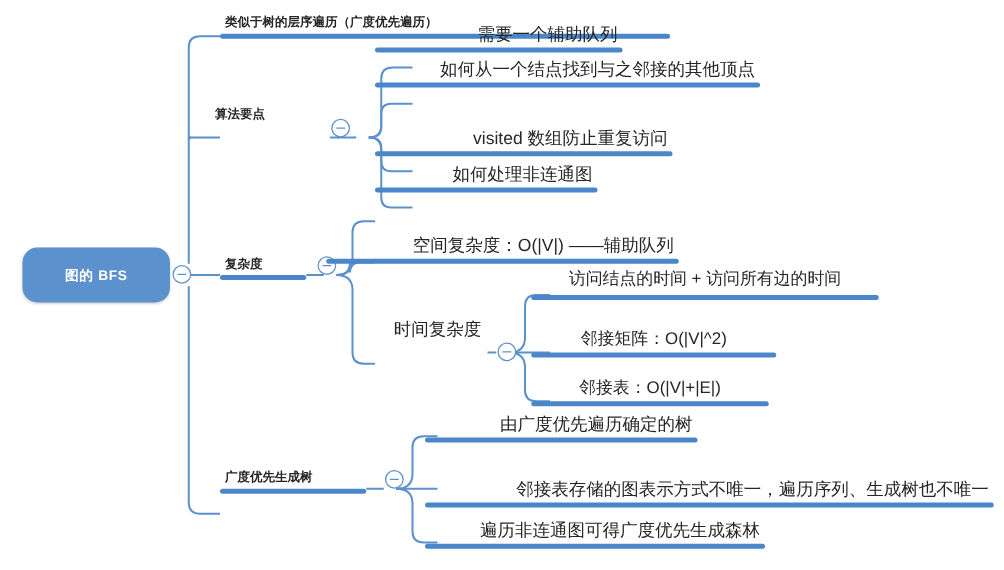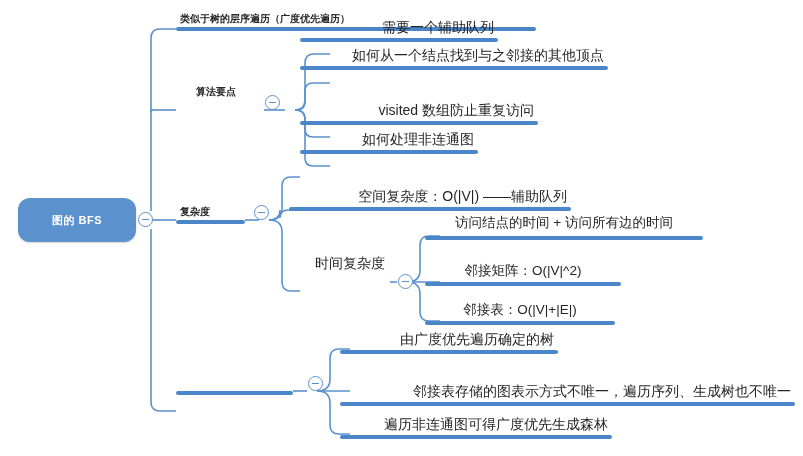--- a/index.html
+++ b/index.html
@@ -107,21 +107,21 @@
   <div class="root-node" style="left:18px;top:198px;width:118px;height:44px;">
     <span>图的 BFS</span>
   </div>
   <div class="toggle" style="left:138px;top:212px;"></div>
 
   <div class="node lvl1" style="left:176px;top:4px;width:360px;height:27px;">
     <div class="label">类似于树的层序遍历（广度优先遍历）</div>
     <div class="bar"></div>
   </div>
 
-  <div class="node lvl1" style="left:192px;top:87px;width:88px;height:27px;gap:14px;">
+  <div class="node lvl1" style="left:168px;top:87px;width:88px;height:27px;gap:14px;">
     <div class="label">算法要点</div>
     <div class="bar"></div>
   </div>
   <div class="toggle" style="left:265px;top:95px;"></div>
 
   <div class="node lvl2" style="left:300px;top:16px;width:198px;height:26px;">
     <div class="label">需要一个辅助队列</div>
     <div class="bar"></div>
   </div>
 
@@ -139,21 +139,21 @@
     <div class="label">如何处理非连通图</div>
     <div class="bar"></div>
   </div>
 
   <div class="node lvl1" style="left:176px;top:197px;width:69px;height:27px;">
     <div class="label">复杂度</div>
     <div class="bar"></div>
   </div>
   <div class="toggle" style="left:254px;top:205px;"></div>
 
-  <div class="node lvl2" style="left:289px;top:185px;width:282px;height:26px;">
+  <div class="node lvl2" style="left:261px;top:185px;width:282px;height:26px;">
     <div class="label">空间复杂度：O(|V|) ——辅助队列</div>
     <div class="bar"></div>
   </div>
 
   <div class="node lvl2" style="left:288px;top:265px;width:101px;height:26px;gap:17px;">
     <div class="label">时间复杂度</div>
     <div class="bar"></div>
   </div>
   <div class="toggle" style="left:398px;top:274px;"></div>
 
@@ -166,20 +166,21 @@
     <div class="label">邻接矩阵：O(|V|^2)</div>
     <div class="bar"></div>
   </div>
 
   <div class="node lvl3" style="left:425px;top:300px;width:190px;height:25px;">
     <div class="label">邻接表：O(|V|+|E|)</div>
     <div class="bar"></div>
   </div>
 
   <div class="node lvl1" style="left:176px;top:368px;width:117px;height:27px;">
+    <div class="label">广度优先生成树</div>
     <div class="bar"></div>
   </div>
   <div class="toggle" style="left:308px;top:376px;"></div>
 
   <div class="node lvl2" style="left:340px;top:328px;width:218px;height:26px;">
     <div class="label">由广度优先遍历确定的树</div>
     <div class="bar"></div>
   </div>
 
   <div class="node lvl2" style="left:340px;top:370px;width:455px;height:26px;margin-top:10px;">

